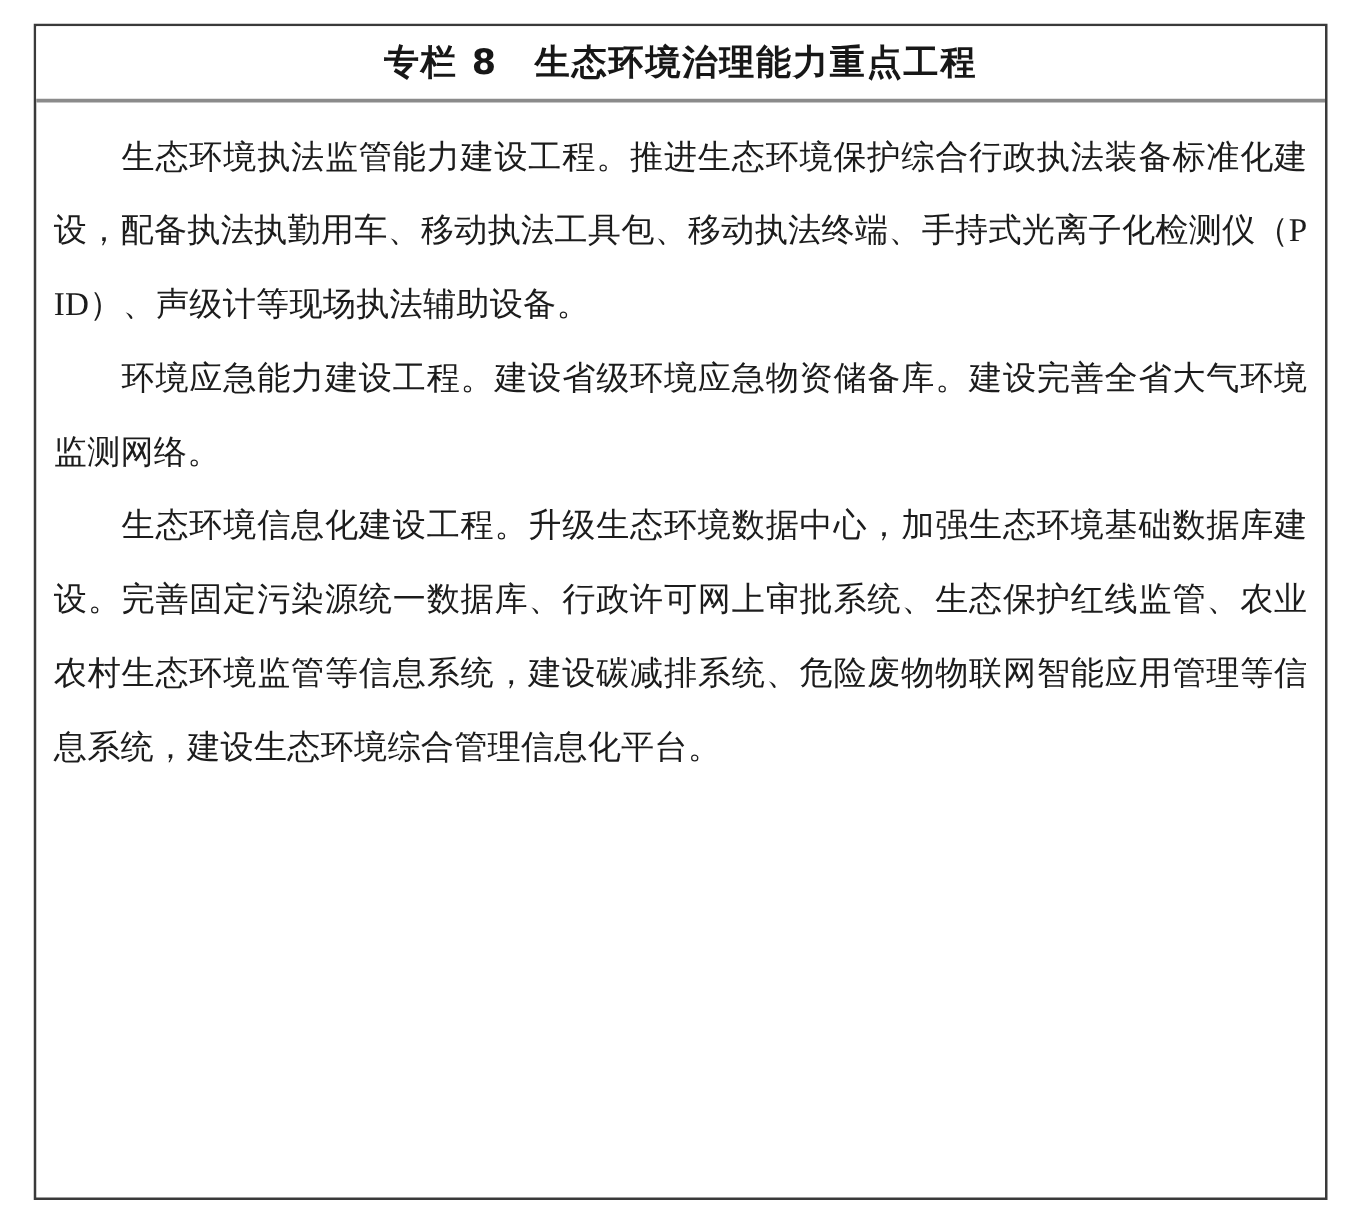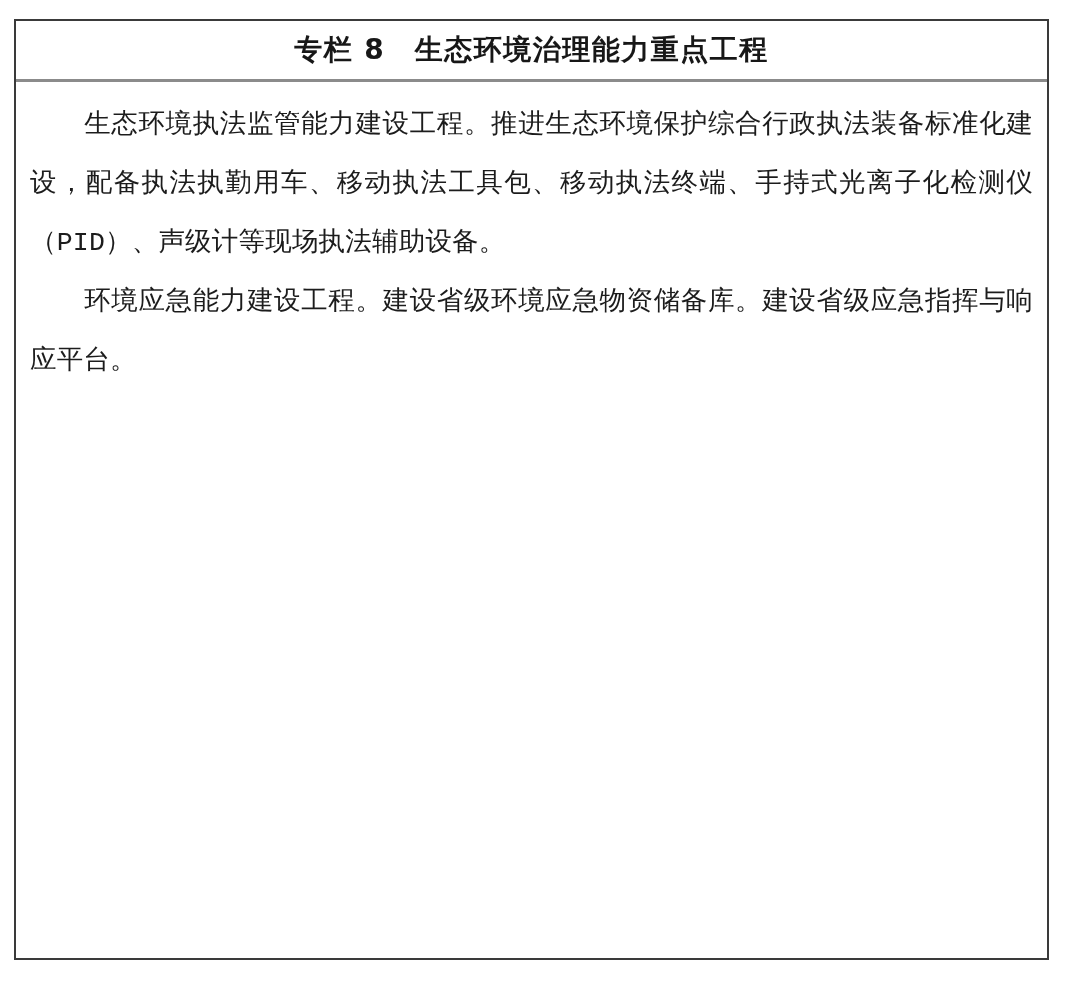--- a/index.html
+++ b/index.html
@@ -21,21 +21,21 @@
     left: 0;
     top: 0;
     width: 1080px;
     height: 982px;
     background: #ffffff;
   }
 
   
   .box {
     position: absolute;
-    left: 14px;
+    left: 27px;
     top: 19px;
     width: 1035px;
     height: 941px;
     box-sizing: border-box;
     border: 2px solid #3a3a3a;
     background: #ffffff;
   }
 
   .box-header {
     height: 61px;
@@ -64,21 +64,20 @@
   .para {
     font-size: 26.5px;
     line-height: 59px;
     letter-spacing: 0.2px;
     text-align: justify;
     text-justify: inter-character;
     margin: 0;
     color: #1c1c1c;
     white-space: pre-wrap;
     word-break: break-all;
-    font-family: Liberation Mono, monospace;
   }
 
   .para + .para {
     margin-top: 0;
   }
 </style>
 </head>
 <body>
 
 <div class="page">
@@ -87,20 +86,21 @@
 
     <div class="box-header">
       <div class="box-title">专栏 8　生态环境治理能力重点工程</div>
     </div>
 
     <div class="box-body">
 
       <p class="para">　　生态环境执法监管能力建设工程。推进生态环境保护综合行政执法装备标准化建设，配备执法执勤用车、移动执法工具包、移动执法终端、手持式光离子化检测仪（PID）、声级计等现场执法辅助设备。</p>
 
 
-      <p class="para">　　环境应急能力建设工程。建设省级环境应急物资储备库。建设省级应急指挥与响应平台。</p>
+      <p class="para">　　环境应急能力建设工程。建设省级环境应急物资储备库。建设完善全省大气环境监测网络。</p>
 
+      <p class="para">　　生态环境信息化建设工程。升级生态环境数据中心，加强生态环境基础数据库建设。完善固定污染源统一数据库、行政许可网上审批系统、生态保护红线监管、农业农村生态环境监管等信息系统，建设碳减排系统、危险废物物联网智能应用管理等信息系统，建设生态环境综合管理信息化平台。</p>
 
     </div>
 
   </div>
 
 </div>
 
 </body></html>

